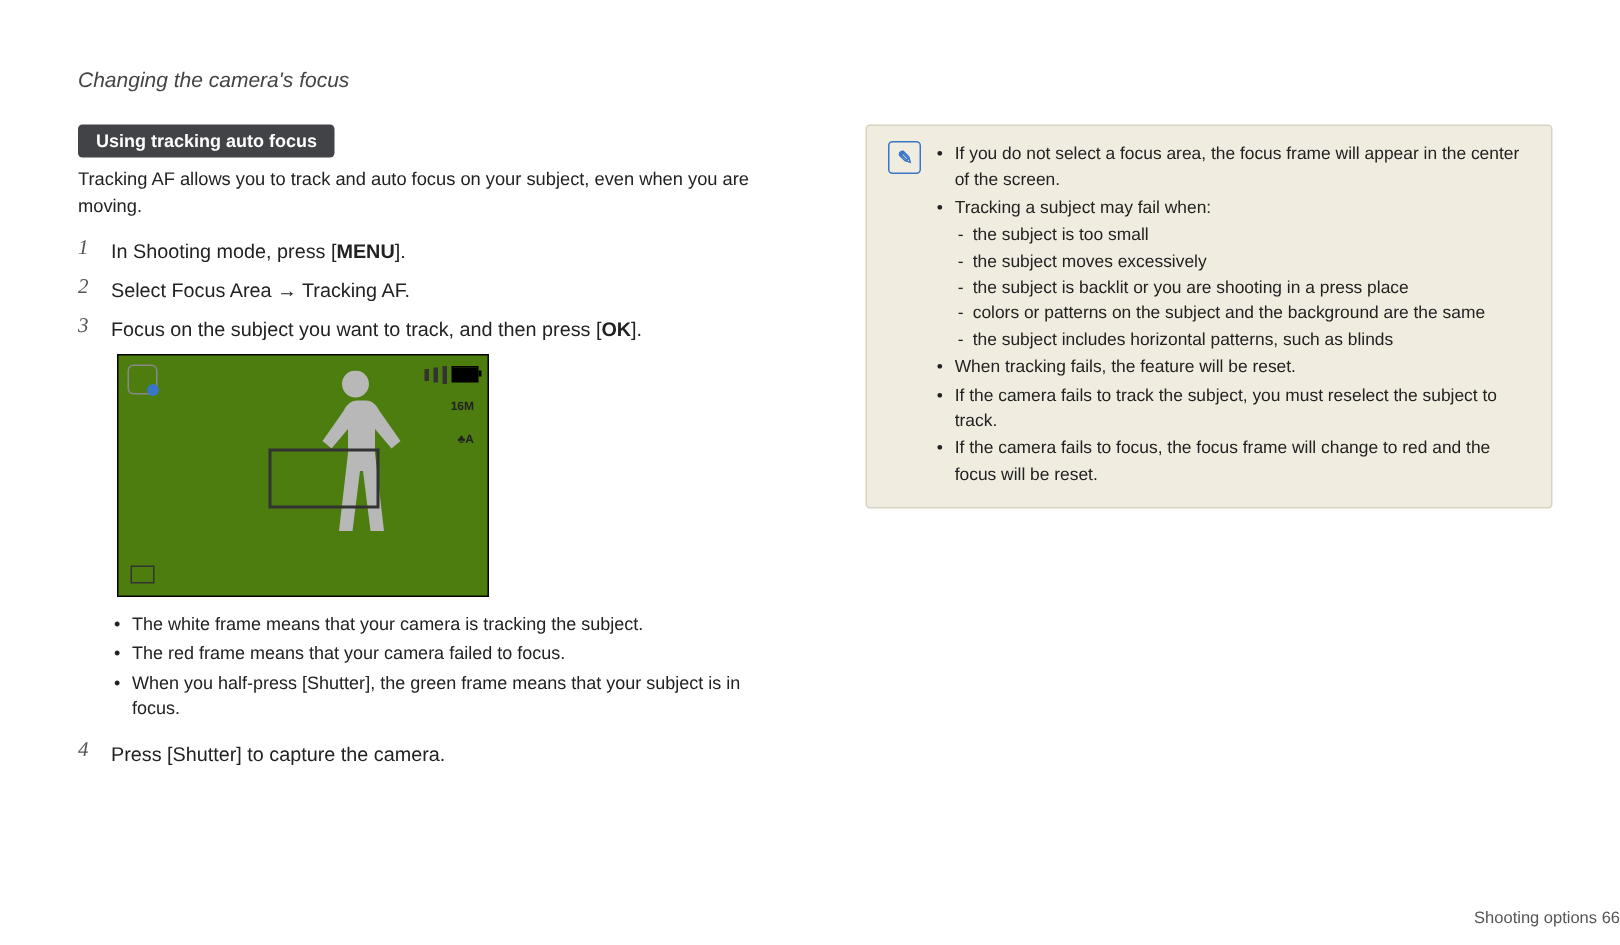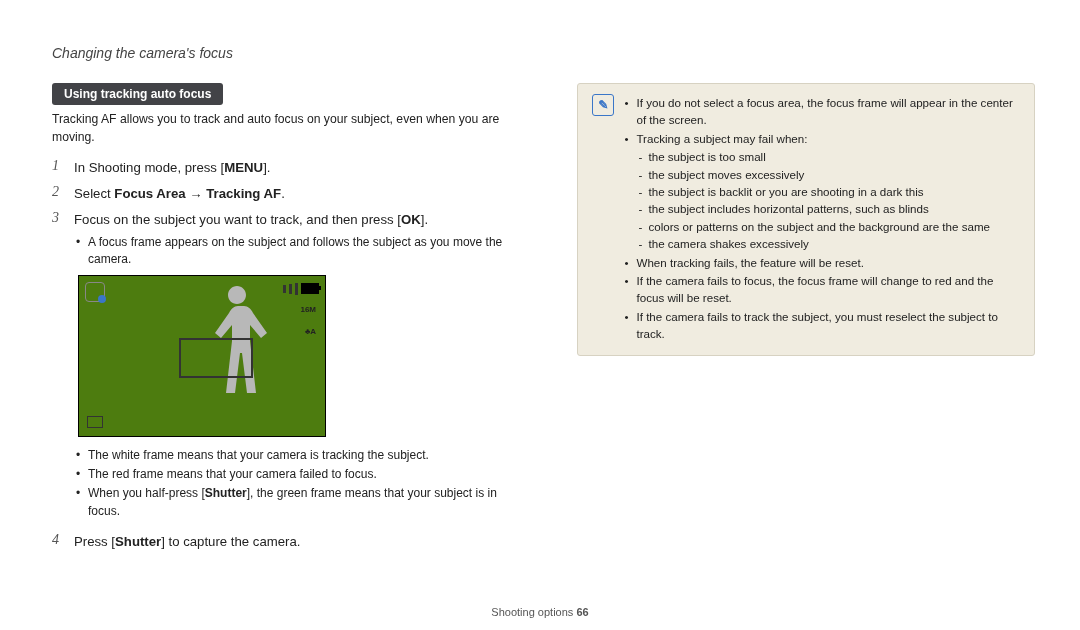--- a/index.html
+++ b/index.html
@@ -30,22 +30,22 @@
 .focusbox{position:absolute;left:100px;top:62px;width:70px;height:36px;border:2px solid #333}
 .sd{position:absolute;left:8px;bottom:8px;width:14px;height:10px;border:1px solid #333}
 .notebox{border:1px solid #d7d2c2;background:#f0ece0;border-radius:3px;padding:10px 14px 12px 14px;display:flex;gap:10px}
 .noteicon{width:20px;height:20px;border:1px solid #3a76c8;border-radius:3px;color:#3a76c8;display:flex;align-items:center;justify-content:center;flex-shrink:0;font-weight:700}
 ul.note{list-style:none;padding:0;margin:0;font-size:11.6px;line-height:1.5}
 ul.note>li{position:relative;padding-left:12px;margin-bottom:1px}
 ul.note>li:before{content:"•";position:absolute;left:0}
 ul.dash{list-style:none;padding:0;margin:1px 0 1px 0}
 ul.dash>li{position:relative;padding-left:12px}
 ul.dash>li:before{content:"-";position:absolute;left:2px}
-.footer{position:absolute;bottom:12px;left:0;width:100%;text-align:center;font-size:11px;color:#555}
-.bold{font-weight:700}
+.footer{position:absolute;bottom:12px;left:0;width:100%;text-align:right;font-size:11px;color:#555}
+.bold{font-weight:400}
 </style>
 </head>
 <body>
 
 <div class="page">
   <div class="header">Changing the camera's focus</div>
   <div class="cols">
     <div class="left">
       <div class="pill">Using tracking auto focus</div>
       <div class="intro">Tracking AF allows you to track and auto focus on your subject, even when you are moving.</div>
@@ -54,23 +54,20 @@
             <span class="num">1</span>
           <div class="step-body"><span>In Shooting mode, press [</span><span class="keycap">MENU</span><span>].</span></div>
           </li>
         <li>
             <span class="num">2</span>
           <div class="step-body"><span>Select </span><span class="bold">Focus Area</span><span> → </span><span class="bold">Tracking AF</span><span>.</span></div>
           </li>
         <li>
             <span class="num">3</span>
           <div class="step-body"><span>Focus on the subject you want to track, and then press [</span><span class="keycap">OK</span><span>].</span>
-            <ul class="sub">
-                <li>A focus frame appears on the subject and follows the subject as you move the camera.</li>
-              </ul>
             <div class="lcd">
               <div class="smart"></div>
               <div class="topbar">
                 <div class="bar"></div>
                   <div class="bar" style="height:10px"></div>
                   <div class="bar" style="height:12px"></div>
                 <div class="batt">
                     <i></i>
                   </div>
               </div>
@@ -97,26 +94,25 @@
     </div>
     <div class="right">
       <div class="notebox">
         <div class="noteicon">✎</div>
         <ul class="note">
           <li>If you do not select a focus area, the focus frame will appear in the center of the screen.</li>
           <li><span>Tracking a subject may fail when:</span>
             <ul class="dash">
               <li>the subject is too small</li>
                 <li>the subject moves excessively</li>
-                <li>the subject is backlit or you are shooting in a dark this</li>
-              <li>the subject includes horizontal patterns, such as blinds</li>
-                <li>colors or patterns on the subject and the background are the same</li>
-                <li>the camera shakes excessively</li>
+                <li>the subject is backlit or you are shooting in a press place</li>
+              <li>colors or patterns on the subject and the background are the same</li>
+                <li>the subject includes horizontal patterns, such as blinds</li>
             </ul></li>
           <li>When tracking fails, the feature will be reset.</li>
+          <li>If the camera fails to track the subject, you must reselect the subject to track.</li>
           <li>If the camera fails to focus, the focus frame will change to red and the focus will be reset.</li>
-          <li>If the camera fails to track the subject, you must reselect the subject to track.</li>
         </ul>
       </div>
     </div>
   </div>
   <div class="footer"><span>Shooting options  </span><span class="bold">66</span></div>
 </div>
 
 </body></html>

